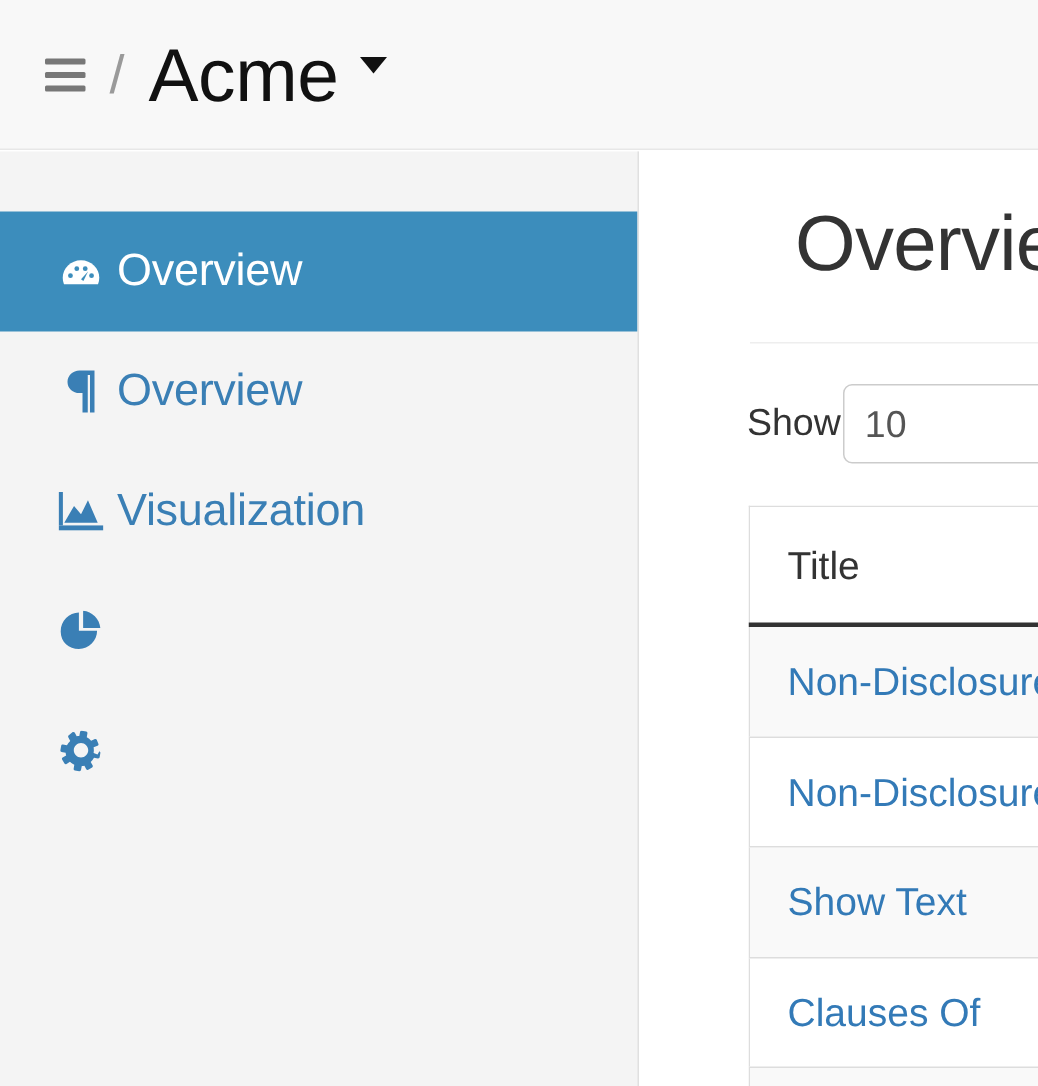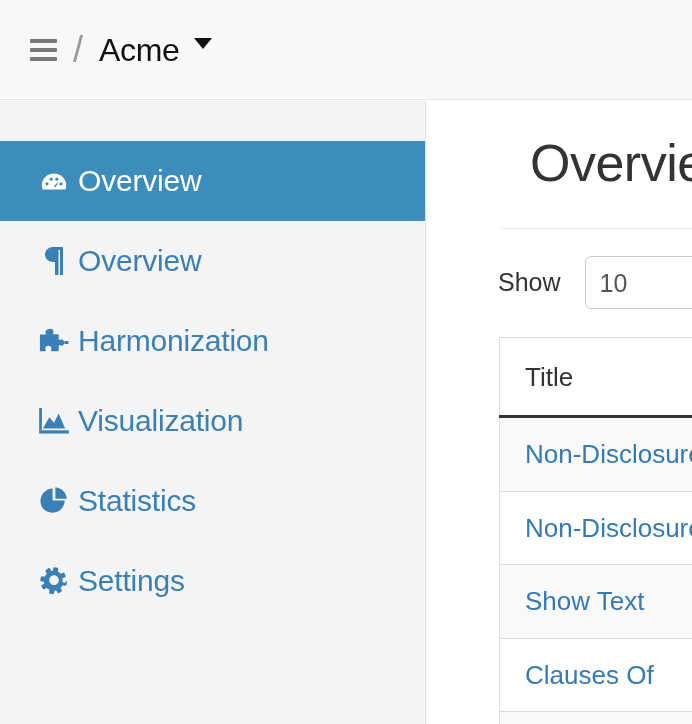--- a/index.html
+++ b/index.html
@@ -67,21 +67,21 @@
   .brand-standards { color: #c0392b; }
 
   .brand-sep {
     margin: 0 16px;
     font-size: 36px;
     color: #9a9a9a;
     font-weight: 300;
   }
 
   .org-name {
-    font-size: 32px;
+    font-size: 50px;
     color: #111111;
     line-height: 1;
     white-space: nowrap;
     letter-spacing: -0.3px;
   }
 
   .caret {
     display: inline-block;
     margin-left: 14px;
     width: 0;
@@ -188,21 +188,21 @@
     top: 155px;
     left: 71px;
     display: flex;
     align-items: center;
     white-space: nowrap;
   }
 
   .show-label {
     font-size: 25px;
     color: #333333;
-    margin-right: 24px;
+    margin-right: 1px;
     line-height: 1;
   }
 
   .show-select {
     font-family: "Liberation Sans", sans-serif;
     font-size: 25px;
     color: #555555;
     background: #ffffff;
     border: 1px solid #cccccc;
     border-radius: 6px;
@@ -306,58 +306,47 @@
 
     <a class="nav-item">
       <span class="nav-icon">
         <svg width="24" height="30" viewBox="0 0 24 30" fill="#3a7fb5" aria-hidden="true">
           <path d="M21 1H11C6.6 1 3 4.4 3 8.6S6.6 16 11 16h2v13h3.5V4H18v25h3V1z"></path>
         </svg>
       </span>
       <span class="nav-label">Overview</span>
     </a>
 
-    <a class="nav-item">
-      <span class="nav-icon">
-        <svg width="30" height="28" viewBox="0 0 32 28" fill="#3a7fb5" aria-hidden="true">
-          <path d="M12 1c2 0 3.4 1.2 3.4 2.8 0 .8-.5 1.3-.5 2 0 .6.5 1.1 1.3 1.1H21v4.6c0 .8.5 1.3 1.1 1.3.7 0 1.2-.5 2-.5C25.7 12.3 27 13.7 27 15.7s-1.3 3.4-2.9 3.4c-.8 0-1.3-.5-2-.5-.6 0-1.1.5-1.1 1.3V25h-6.9c-.8 0-1.3-.5-1.3-1.2 0-.7.5-1.2.5-2C13.3 20.2 11.9 19 10 19s-3.3 1.2-3.3 2.8c0 .8.5 1.3.5 2 0 .7-.5 1.2-1.3 1.2H1V7h5c.8 0 1.3-.5 1.3-1.1 0-.7-.5-1.2-.5-2C7.8 2.2 10 1 12 1z"></path>
-          <rect x="27" y="14" width="4.5" height="3.3" rx="1"></rect>
-        </svg>
-      </span>
-      <span class="nav-label">Harmonization</span>
-    </a>
 
     <a class="nav-item">
       <span class="nav-icon">
         <svg width="30" height="26" viewBox="0 0 32 28" fill="#3a7fb5" aria-hidden="true">
           <rect x="0" y="0" width="3" height="24"></rect>
           <rect x="0" y="24" width="32" height="3.5"></rect>
           <path d="M4 22l7-12 5 6 5-10 7 16z"></path>
         </svg>
       </span>
       <span class="nav-label">Visualization</span>
     </a>
 
     <a class="nav-item">
       <span class="nav-icon">
         <svg width="28" height="28" viewBox="0 0 30 30" fill="#3a7fb5" aria-hidden="true">
           <path d="M13.5 1.5v13h13c0 7-5.8 13-13 13S.5 22.5.5 15 6.5 1.5 13.5 1.5z"></path>
           <path d="M16.5 0.2v12.3h12.3C28.2 6 23 0.8 16.5 0.2z"></path>
         </svg>
       </span>
-      <span class="nav-label">Statistics</span>
     </a>
 
     <a class="nav-item">
       <span class="nav-icon">
         <svg width="28" height="28" viewBox="0 0 32 32" fill="#3a7fb5" aria-hidden="true">
           <path d="M28.6 18.3l-3-1.1c.1-.7.2-1.4.2-2.2s-.1-1.5-.2-2.2l3-1.1c.6-.2.9-.9.7-1.4l-1.3-3.2c-.2-.6-.9-.9-1.4-.6l-2.9 1.3c-.9-1.1-2-2-3.3-2.6l.5-3.1c.1-.6-.3-1.2-.9-1.3l-3.4-.6c-.6-.1-1.2.3-1.3.9l-.6 3.1c-.7 0-1.4.1-2 .2l-1.5-2.8c-.3-.5-1-.7-1.5-.4L6.7 3.6c-.5.3-.7 1-.4 1.5L7.8 8c-1 .9-1.9 2-2.5 3.2l-3.1-.5c-.6-.1-1.2.3-1.3.9l-.6 3.4c-.1.6.3 1.2.9 1.3l3.1.6c.1.7.2 1.4.4 2.1l-2.7 1.6c-.5.3-.7 1-.4 1.5l1.8 3c.3.5 1 .7 1.5.4l2.7-1.6c1 .9 2.1 1.7 3.3 2.2l-.5 3c-.1.6.3 1.2.9 1.3l3.4.6c.6.1 1.2-.3 1.3-.9l.6-3.1c.7 0 1.4-.1 2-.2l1.4 2.7c.3.5 1 .7 1.5.4l3-1.8c.5-.3.7-1 .4-1.5l-1.5-2.6c1-.9 1.9-2 2.5-3.2l3 .5c.6.1 1.2-.3 1.3-.9l.6-3.4c0-.5-.3-1-.8-1.2zM16 20.5c-3 0-5.5-2.5-5.5-5.5s2.5-5.5 5.5-5.5 5.5 2.5 5.5 5.5-2.5 5.5-5.5 5.5z"></path>
         </svg>
       </span>
-      <span class="nav-label">Settings</span>
     </a>
 
   </nav>
 
   <main class="content">
 
     <h1 class="page-title">Overview</h1>
 
     <hr class="title-rule">
 

